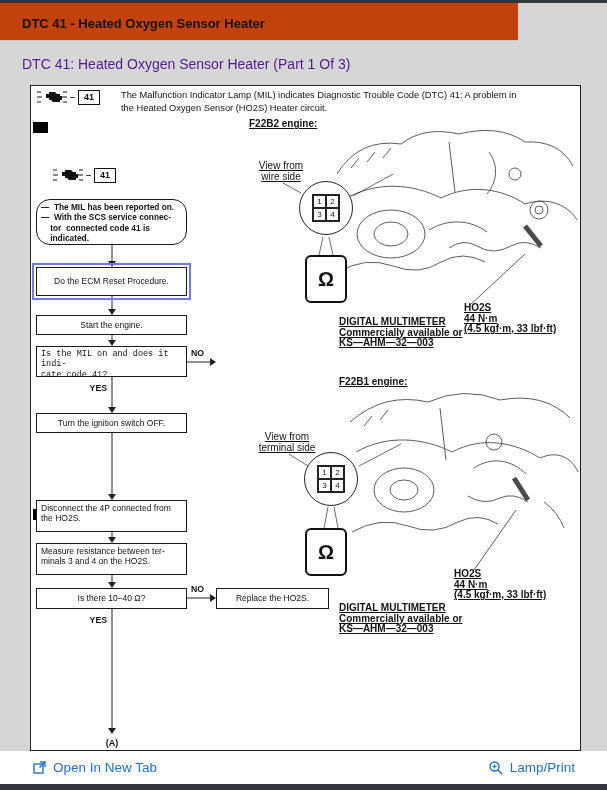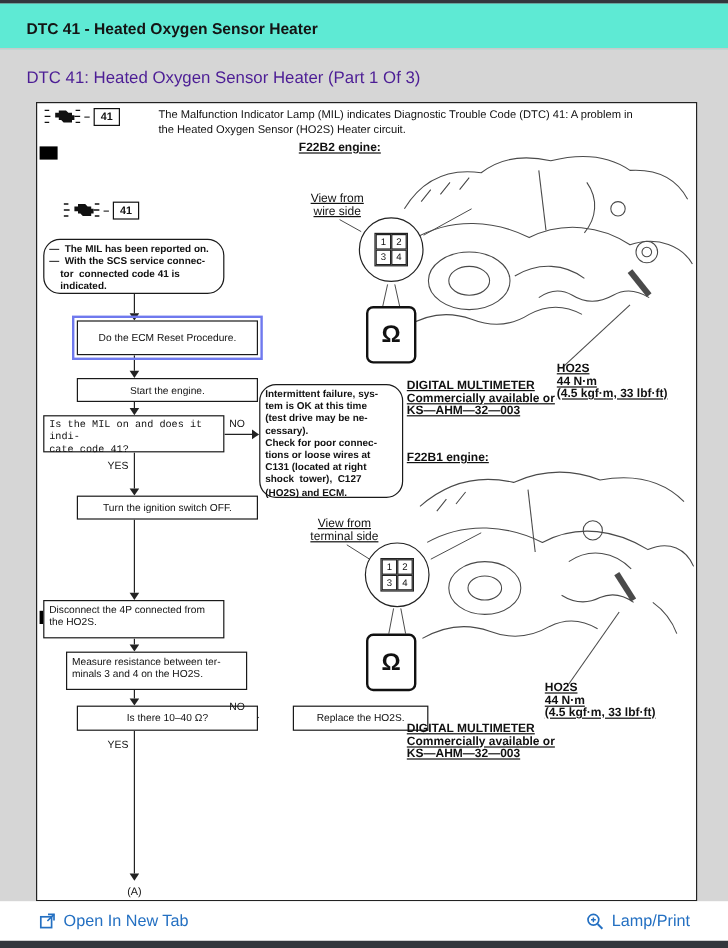--- a/index.html
+++ b/index.html
@@ -8,22 +8,22 @@
     position:relative; overflow:hidden;
     background:#d6d6d6;
     font-family:"Liberation Sans", sans-serif;
     color:#111;
   }
   .strip { position:absolute; left:0; width:607px; background:#33373d; }
   .strip.top { top:0; height:3px; }
   .strip.bottom { bottom:0; height:6px; }
 
   .titlebar {
-    position:absolute; top:3px; left:0; width:607px; height:38px;
-    background:#5eead4; border-bottom:1px solid #c9c9c9;
+    position:absolute; top:3px; left:0; width:518px; height:38px;
+    background:#c2410c; border-bottom:1px solid #c9c9c9;
   }
   .title {
     position:absolute; left:22px; top:13px;
     font-size:13px; font-weight:bold; color:#141414;
   }
   .subtitle {
     position:absolute; left:22px; top:56px;
     font-size:14px; color:#4c1d95;
   }
 
@@ -45,24 +45,24 @@
   }
 
   .intro { font-size:9.3px; line-height:12.5px; white-space:pre-wrap; }
 
   .fbox {
     border:1px solid #1a1a1a; background:#fff;
     font-size:8.5px; line-height:10.3px; padding:2px 4px;
     white-space:pre-wrap;
   }
   .fbox.b { font-weight:bold; font-size:8.3px;border-radius:14px; }
-  .fbox.c { display:flex; align-items:center; justify-content:center; text-align:center; padding:0 2px;margin-left:28px; }
+  .fbox.c { display:flex; align-items:center; justify-content:center; text-align:center; padding:0 2px; }
   .fbox.ring { outline:2px solid #6f79ee; outline-offset:2px; }
 
-  .flabel { font-size:8.7px; font-weight:normal; }
+  .flabel { font-size:8.7px; font-weight:bold; }
 
   .rtext { font-size:10px; line-height:10.5px; white-space:pre-wrap;text-decoration:underline; }
   .rtext.b { font-weight:bold; }
   .rtext.c { text-align:center; }
 
   .connector {
     width:54px; height:54px; border:1.5px solid #222; border-radius:50%;
     background:#fff; display:flex; align-items:center; justify-content:center;
   }
   .pingrid { display:grid; grid-template-columns:13px 13px; grid-auto-rows:13px; border:1px solid #222; background:#fff; }
@@ -179,21 +179,21 @@
     <svg width="30" height="18" viewBox="0 0 30 18">
       <g stroke="#111" stroke-width="1.2">
         <path d="M0,4 h4 M0,9 h5 M0,14 h4"></path>
         <path d="M26,4 h4 M25,9 h5 M26,14 h4"></path>
       </g>
       <path d="M9,6 L12,6 L12,4 L18,4 L20,6 L23,6 L23,8 L25,8 L25,12 L23,12 L23,14 L16,14 L14,12 L12,12 L12,10 L9,10 Z" fill="#111"></path>
     </svg>
     <span class="mil-eq">–</span>
     <span class="mil-code">41</span>
   </div>
-  <div class="intro" style="left:101px; top:3px; width:464px;">The Malfunction Indicator Lamp (MIL) indicates Diagnostic Trouble Code (DTC) 41: A problem in
+  <div class="intro" style="left:90px; top:3px; width:464px;">The Malfunction Indicator Lamp (MIL) indicates Diagnostic Trouble Code (DTC) 41: A problem in
 the Heated Oxygen Sensor (HO2S) Heater circuit.</div>
 
   <div class="mil" style="left:22px; top:80px;">
     <svg width="30" height="18" viewBox="0 0 30 18">
       <g stroke="#111" stroke-width="1.2">
         <path d="M0,4 h4 M0,9 h5 M0,14 h4"></path>
         <path d="M26,4 h4 M25,9 h5 M26,14 h4"></path>
       </g>
       <path d="M9,6 L12,6 L12,4 L18,4 L20,6 L23,6 L23,8 L25,8 L25,12 L23,12 L23,14 L16,14 L14,12 L12,12 L12,10 L9,10 Z" fill="#111"></path>
     </svg>
@@ -209,36 +209,27 @@
   <div class="fbox c ring" style="left:5px; top:181px; width:151px; height:29px;">Do the ECM Reset Procedure.</div>
 
   <div class="fbox c" style="left:5px; top:229px; width:151px; height:20px;">Start the engine.</div>
 
   <div class="fbox" style="left:5px; top:260px; width:151px; height:31px;font-family:Liberation Mono, monospace;">Is the MIL on and does it indi-
 cate code 41?</div>
 
   <div class="flabel" style="left:160px; top:262px;">NO</div>
   <div class="flabel" style="left:36px; top:297px; width:40px; text-align:right;">YES</div>
 
-  <div class="fbox b" style="left:185px; top:234px; width:120px; height:95px; font-size:8.3px; line-height:10.2px;">Intermittent failure, sys-
-tem is OK at this time
-(test drive may be ne-
-cessary).
-Check for poor connec-
-tions or loose wires at
-C131 (located at right
-shock  tower),  C127
-(HO2S) and ECM.</div>
 
   <div class="fbox c" style="left:5px; top:327px; width:151px; height:20px;">Turn the ignition switch OFF.</div>
 
   <div class="fbox" style="left:5px; top:414px; width:151px; height:32px;">Disconnect the 4P connected from
 the HO2S.</div>
 
-  <div class="fbox" style="left:5px; top:457px; width:151px; height:32px;margin-left:19px;">Measure resistance between ter-
+  <div class="fbox" style="left:5px; top:457px; width:151px; height:32px;">Measure resistance between ter-
 minals 3 and 4 on the HO2S.</div>
 
   <div class="fbox c" style="left:5px; top:502px; width:151px; height:21px;">Is there 10–40 Ω?</div>
 
   <div class="flabel" style="left:160px; top:498px;">NO</div>
   <div class="flabel" style="left:36px; top:529px; width:40px; text-align:right;">YES</div>
 
   <div class="fbox c" style="left:185px; top:502px; width:113px; height:21px;">Replace the HO2S.</div>
 
   <div class="flabel" style="left:62px; top:652px; width:38px; text-align:center; font-size:9px;">(A)</div>

